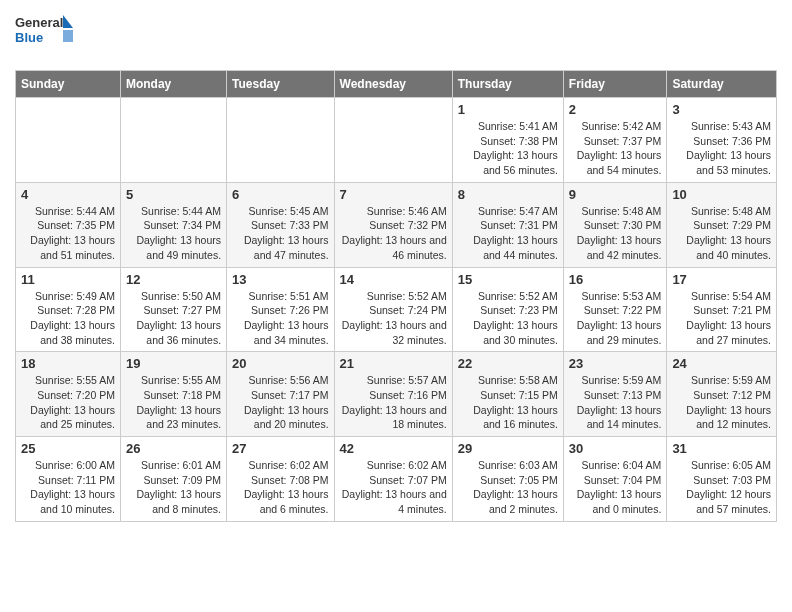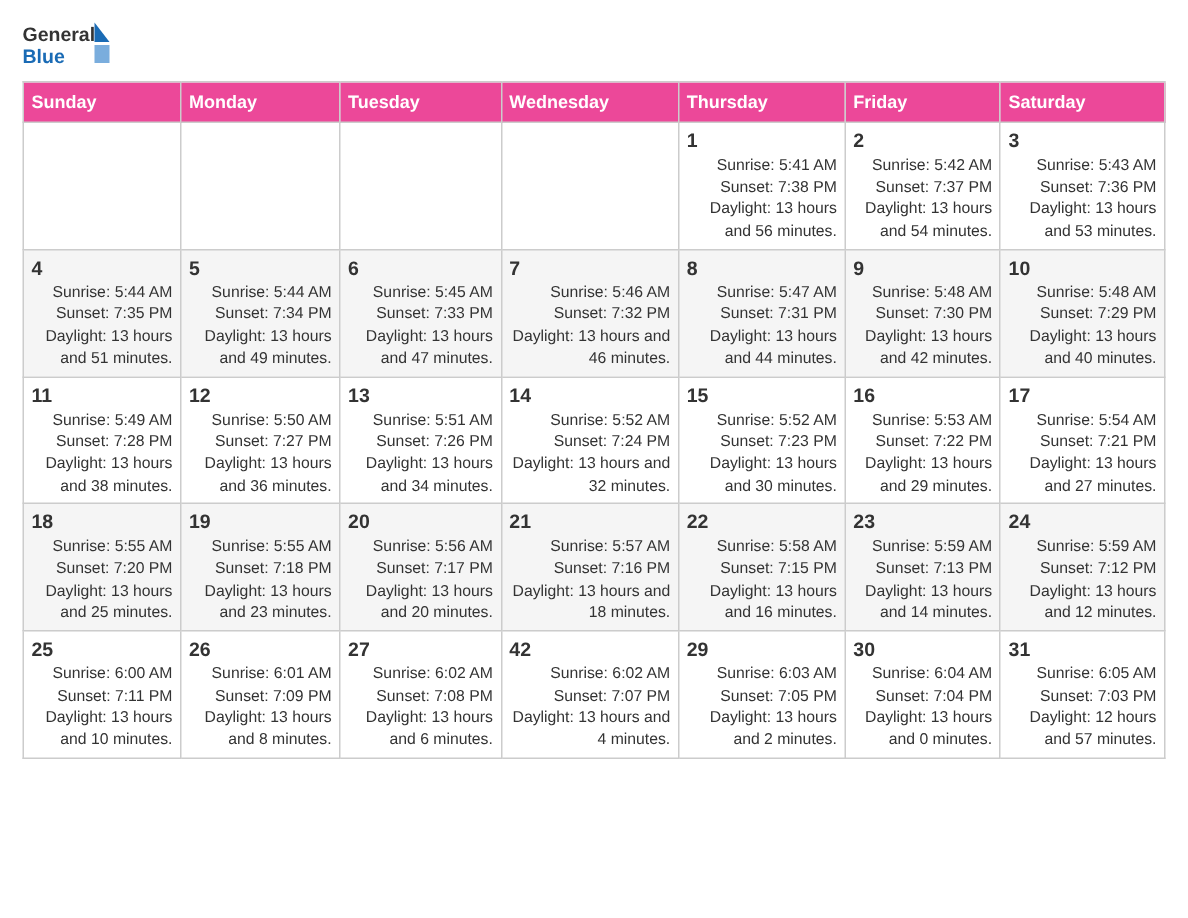--- a/index.html
+++ b/index.html
@@ -7,21 +7,21 @@
       font-family: Arial, sans-serif;
       background: #fff;
       width: 792px;
       min-height: 612px;
       padding: 10px 15px 15px 15px;
     }
     .header {
       display: flex;
       justify-content: space-between;
       align-items: center;
-      margin-bottom: 4px;
+      margin-bottom: 20px;
     }
     .logo {
       display: flex;
       align-items: center;
       gap: 4px;
     }
     .title-block {
       text-align: right;
     }
     .title-block h1 {
@@ -34,21 +34,21 @@
       font-size: 16px;
       font-weight: normal;
       color: #555;
     }
     table {
       width: 100%;
       border-collapse: collapse;
       font-size: 11px;
     }
     thead tr th {
-      background-color: #ec4899;
+      background-color: #737373;
       color: #fff;
       padding: 6px 5px;
       text-align: left;
       font-size: 12px;
       font-weight: bold;
       border: 1px solid #ccc;
     }
     tbody tr td {
       border: 1px solid #ccc;
       vertical-align: top;

